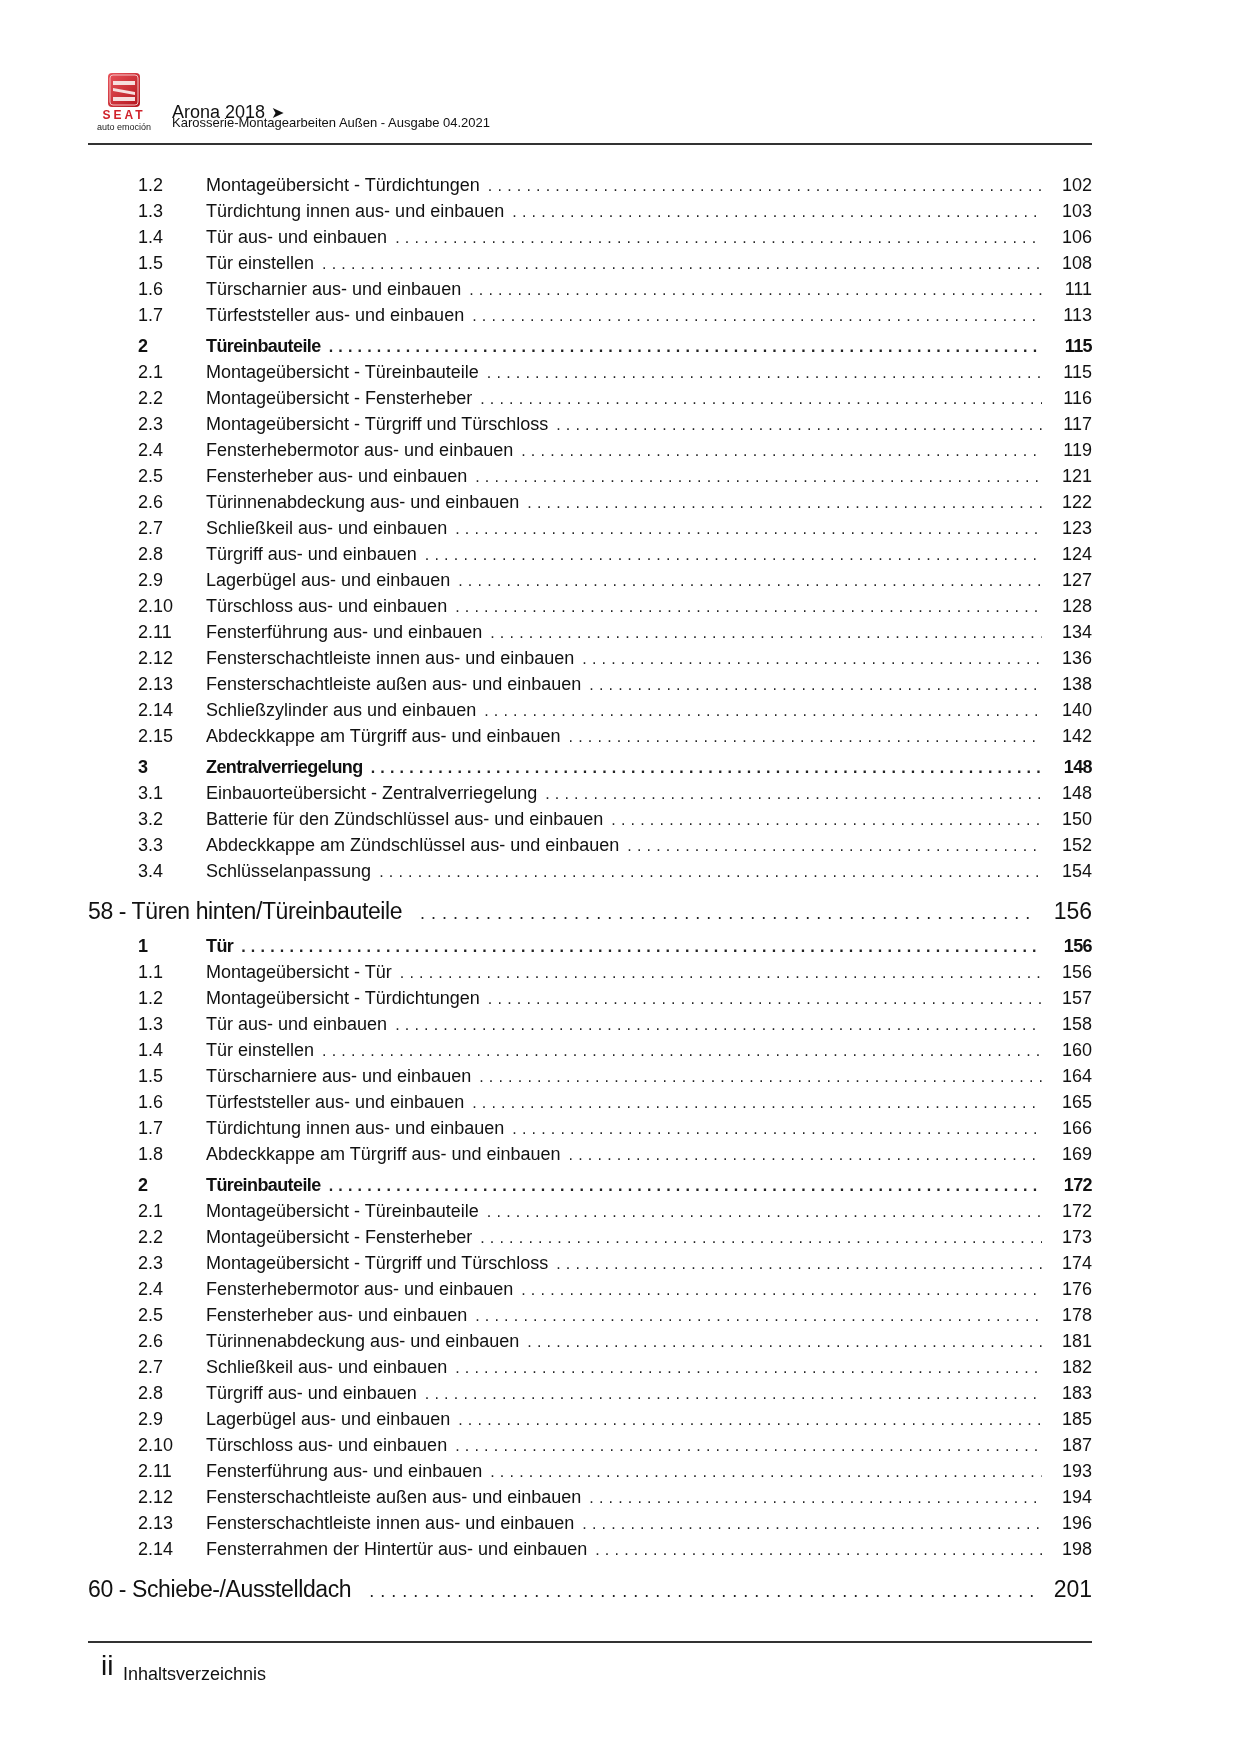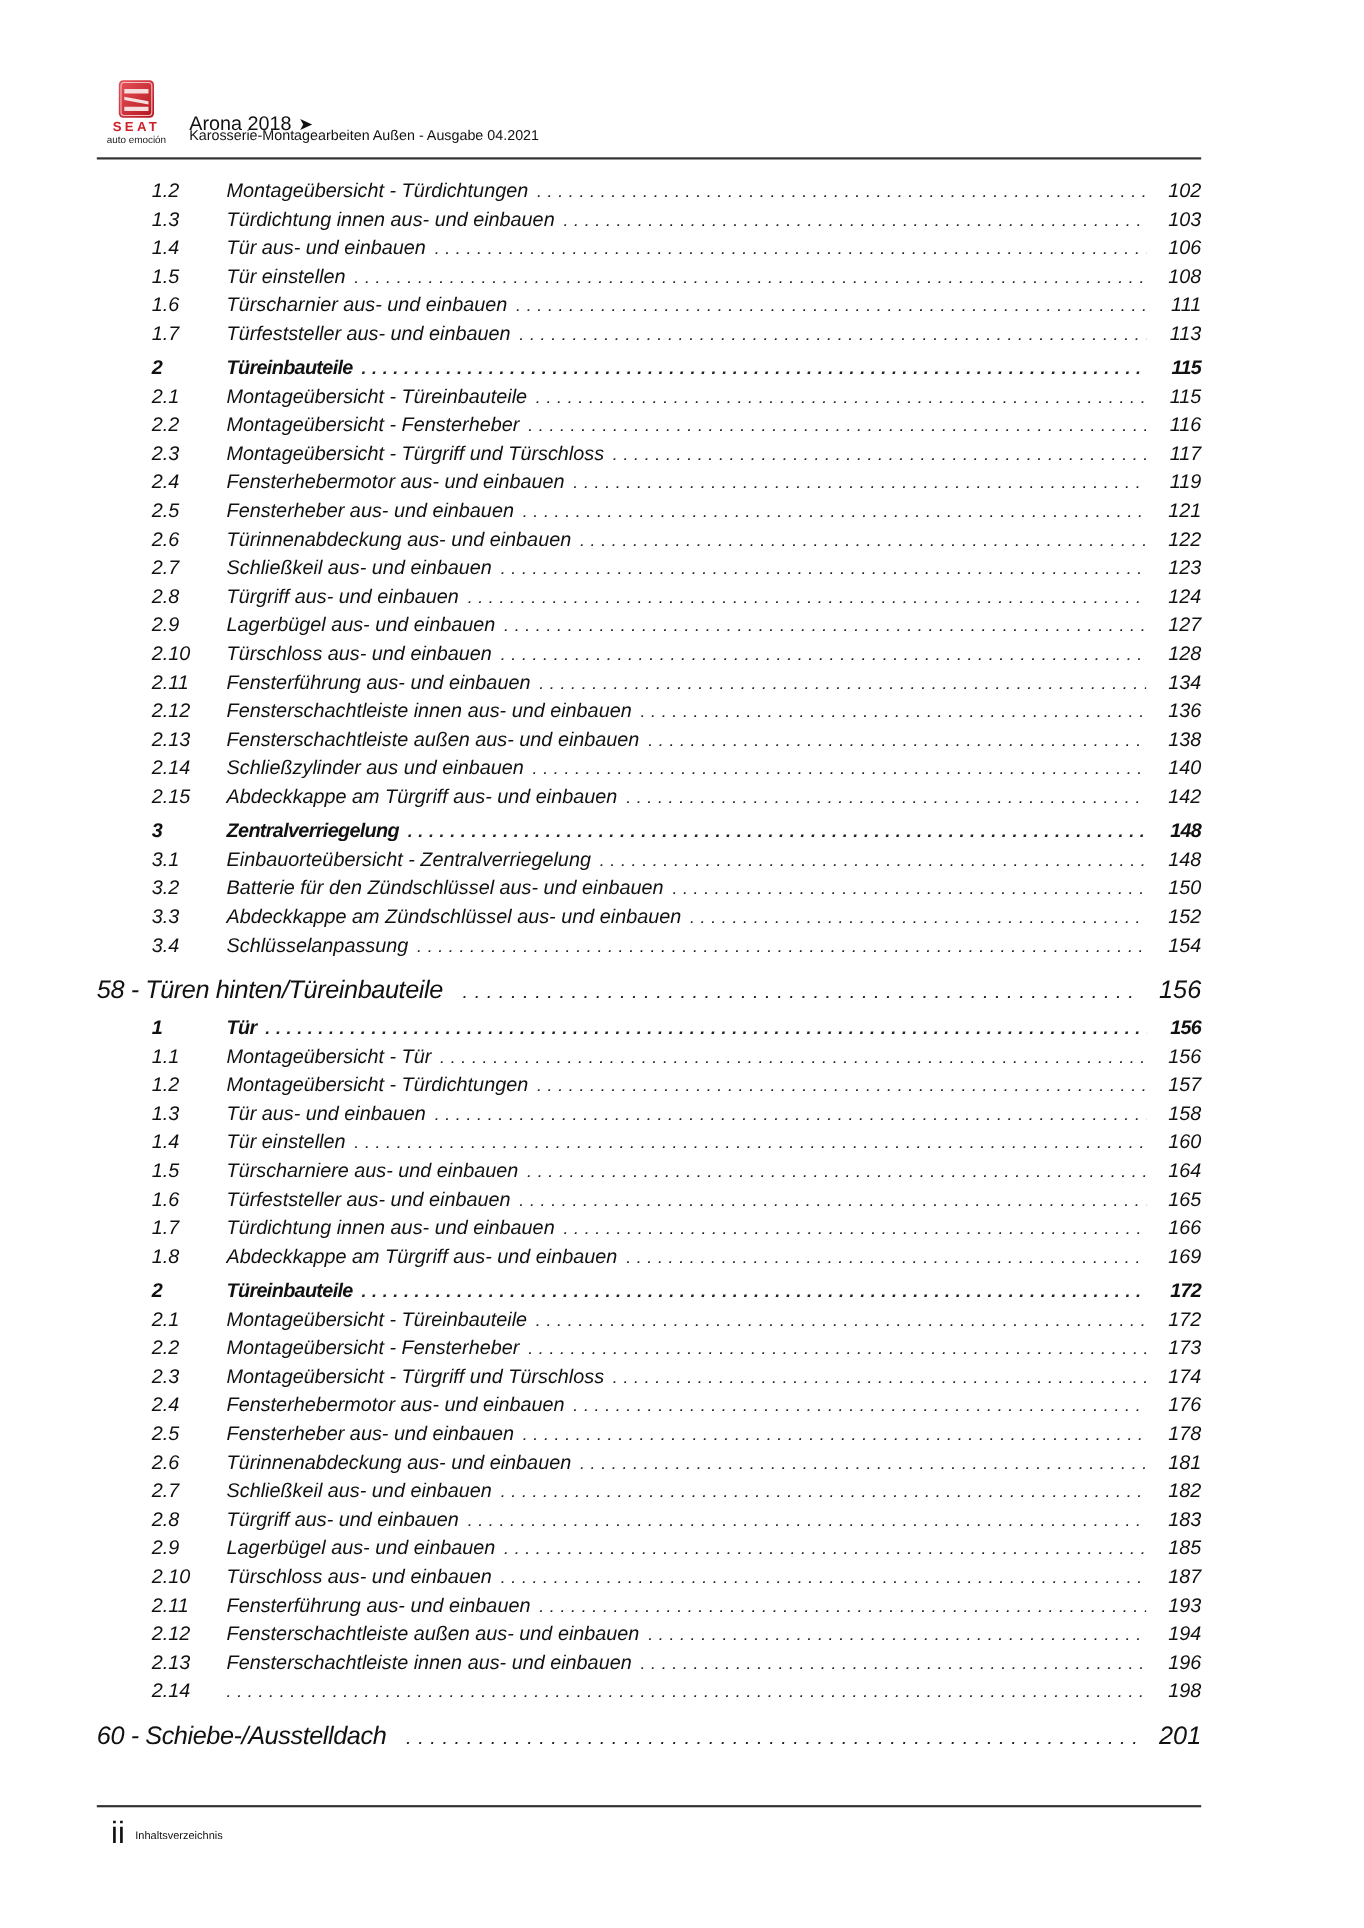--- a/index.html
+++ b/index.html
@@ -11,37 +11,37 @@
   .logo-badge { position: absolute; left: 18px; top: 0; width: 36px; height: 36px; }
   .logo-word { position: absolute; left: 6px; top: 36px; width: 60px; text-align: center;
                font-size: 12px; font-weight: bold; letter-spacing: 3px; color: #d0222b; }
   .logo-tag { position: absolute; left: 0; top: 50px; width: 72px; text-align: center;
               font-size: 9px; color: #222; white-space: nowrap; }
   .header-title { position: absolute; left: 84px; top: 36px; font-size: 18px; color: #111; }
   .header-title .arrow { font-size: 16px; margin-left: 6px; }
   .header-sub { position: absolute; left: 84px; top: 49px; font-size: 13px; color: #111; }
   .header-rule { position: absolute; left: 88px; top: 143px; width: 1004px; height: 2px; background: #333; }
 
-  .toc { position: absolute; left: 88px; top: 160px; width: 1004px; font-style: italic; }
+  .toc { position: absolute; left: 88px; top: 172px; width: 1004px; }
   .row { position: relative; display: flex; align-items: baseline; height: 26px; line-height: 26px; font-size: 18px; }
   .row .num { width: 68px; padding-left: 50px; flex: none; }
   .row .title { flex: none; padding-right: 8px; background: #fff; white-space: nowrap; }
   .row .dots { flex: 1; overflow: hidden; white-space: nowrap; letter-spacing: 5.2px; color: #222; font-size: 16px; }
   .row .page { flex: none; width: 40px; text-align: right; padding-left: 10px; }
   .row.sec { margin-top: 5px; }
   .row.sec .title, .row.sec .num, .row.sec .page { font-weight: bold; letter-spacing: -0.6px; }
   .row.sec .dots { font-weight: bold; }
   .row.chap { height: 34px; line-height: 34px; font-size: 23px; margin-top: 10px; margin-bottom: 2px; }
   .row.chap .title { padding-left: 0; padding-right: 18px; letter-spacing: -0.4px; }
   .row.chap .dots { font-size: 18px; letter-spacing: 6px; }
   .row.chap .page { width: 46px; font-size: 23px; }
 
   .footer-rule { position: absolute; left: 88px; top: 1641px; width: 1004px; height: 2px; background: #333; }
   .footer-page { position: absolute; left: 101px; top: 1650px; font-size: 28px; }
-  .footer-label { position: absolute; left: 123px; top: 1664px; font-size: 10px; }
+  .footer-label { position: absolute; left: 123px; top: 1664px; font-size: 18px; }
 </style>
 </head>
 <body>
 
 <div class="header">
   <div class="logo">
     <svg class="logo-badge" viewBox="0 0 36 36">
       <defs>
         <linearGradient id="g" x1="0" y1="0" x2="1" y2="1">
           <stop offset="0" stop-color="#e8535a"></stop>
@@ -365,20 +365,21 @@
       <span class="page">194</span>
     </div>
     <div class="row sub">
       <span class="num">2.13</span>
       <span class="title">Fensterschachtleiste innen aus- und einbauen</span>
       <span class="dots">........................................................................................................................................................................................................</span>
       <span class="page">196</span>
     </div>
     <div class="row sub">
       <span class="num">2.14</span>
+      <span class="title">Fensterrahmen der Hintertür aus- und einbauen</span>
       <span class="dots">........................................................................................................................................................................................................</span>
       <span class="page">198</span>
     </div>
     <div class="row chap">
       <span class="title">60 - Schiebe-/Ausstelldach</span>
       <span class="dots">........................................................................................................................................................................................................</span>
       <span class="page">201</span>
     </div>
   </div>
 

